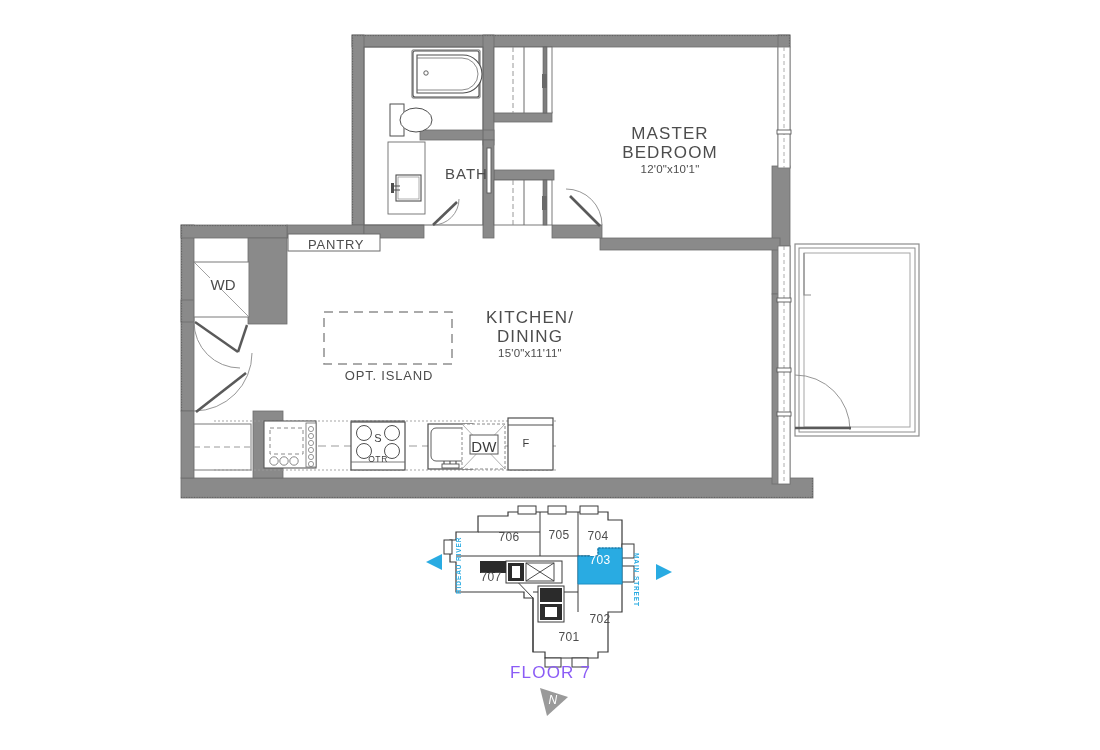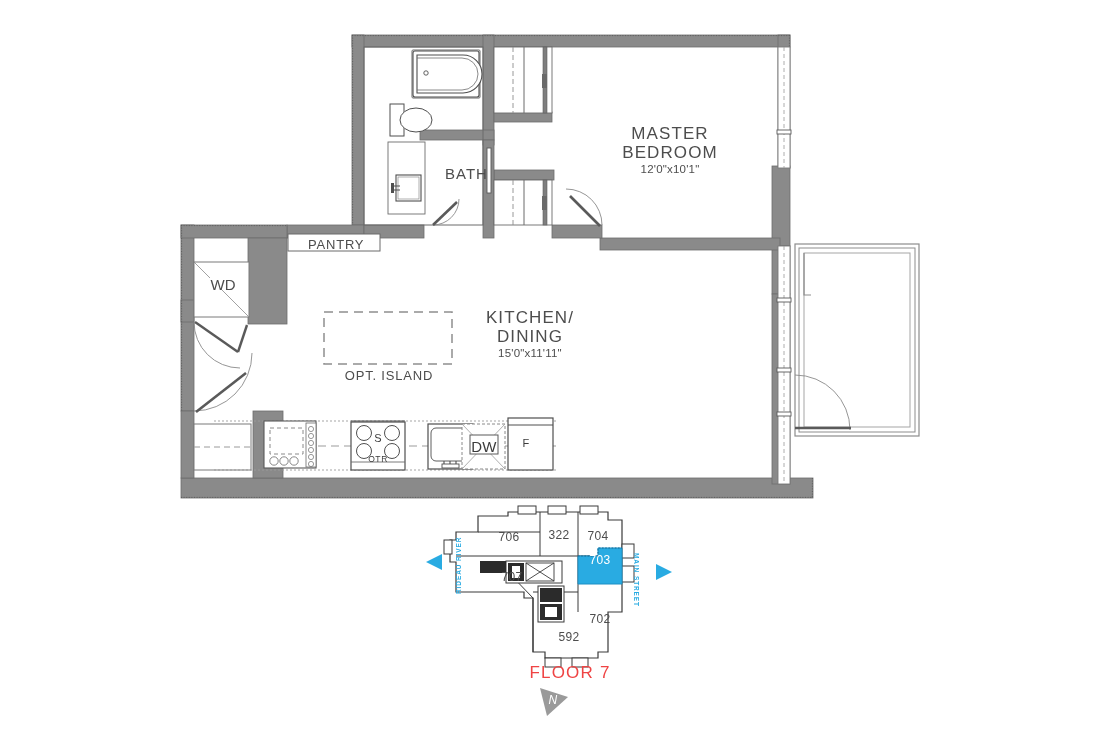--- a/index.html
+++ b/index.html
@@ -93,23 +93,23 @@
     transform-origin: left top;
   }
   .street-label.right {
     transform: rotate(90deg);
     transform-origin: left top;
   }
   .floor-title {
     position: absolute;
     font-size: 17px;
     letter-spacing: 1.2px;
-    color: #ef4444;
-    white-space: nowrap;
-    text-align: center;
+    color: #8b5cf6;
+    white-space: nowrap;
+    text-align: left;
   }
 </style>
 </head>
 <body>
 
 <div id="stage">
 
   <svg class="plan" viewBox="0 0 1100 750">
     <defs>
       <pattern id="dotEdge" width="3" height="3" patternUnits="userSpaceOnUse">
@@ -408,26 +408,26 @@
 
   <div class="appliance-label" style="left:351px; top:411px; width:54px; font-size:8.5px; letter-spacing:0.6px;margin-top:43px;">OTR</div>
 
   <div class="appliance-label" style="left:370px; top:432px; width:16px; font-size:11px;">S</div>
 
   <div class="appliance-label" style="left:470px; top:438px; width:28px; font-size:15px;">DW</div>
 
   <div class="appliance-label" style="left:518px; top:437px; width:16px; font-size:11px;">F</div>
 
   <div class="unit-num" style="left:496px; top:530px; width:26px;">706</div>
-  <div class="unit-num" style="left:546px; top:528px; width:26px;">322</div>
+  <div class="unit-num" style="left:546px; top:528px; width:26px;">705</div>
   <div class="unit-num" style="left:585px; top:529px; width:26px;">704</div>
-  <div class="unit-num" style="left:499px; top:570px; width:26px;">707</div>
+  <div class="unit-num" style="left:478px; top:570px; width:26px;">707</div>
   <div class="unit-num sel" style="left:587px; top:553px; width:26px;">703</div>
   <div class="unit-num" style="left:587px; top:612px; width:26px;">702</div>
-  <div class="unit-num" style="left:556px; top:630px; width:26px;">592</div>
+  <div class="unit-num" style="left:556px; top:630px; width:26px;">701</div>
 
   <div class="street-label left" style="left:455px; top:594px;">RIDEAU RIVER</div>
   <div class="street-label right" style="left:640px; top:553px;">MAIN STREET</div>
 
   <div class="floor-title" style="left:510px; top:663px; width:120px;">FLOOR 7</div>
 
   <div class="tiny-label" style="left:546px; top:693px; width:14px; font-size:12px; color:#ffffff; font-style:italic;">N</div>
 
 </div>
 

